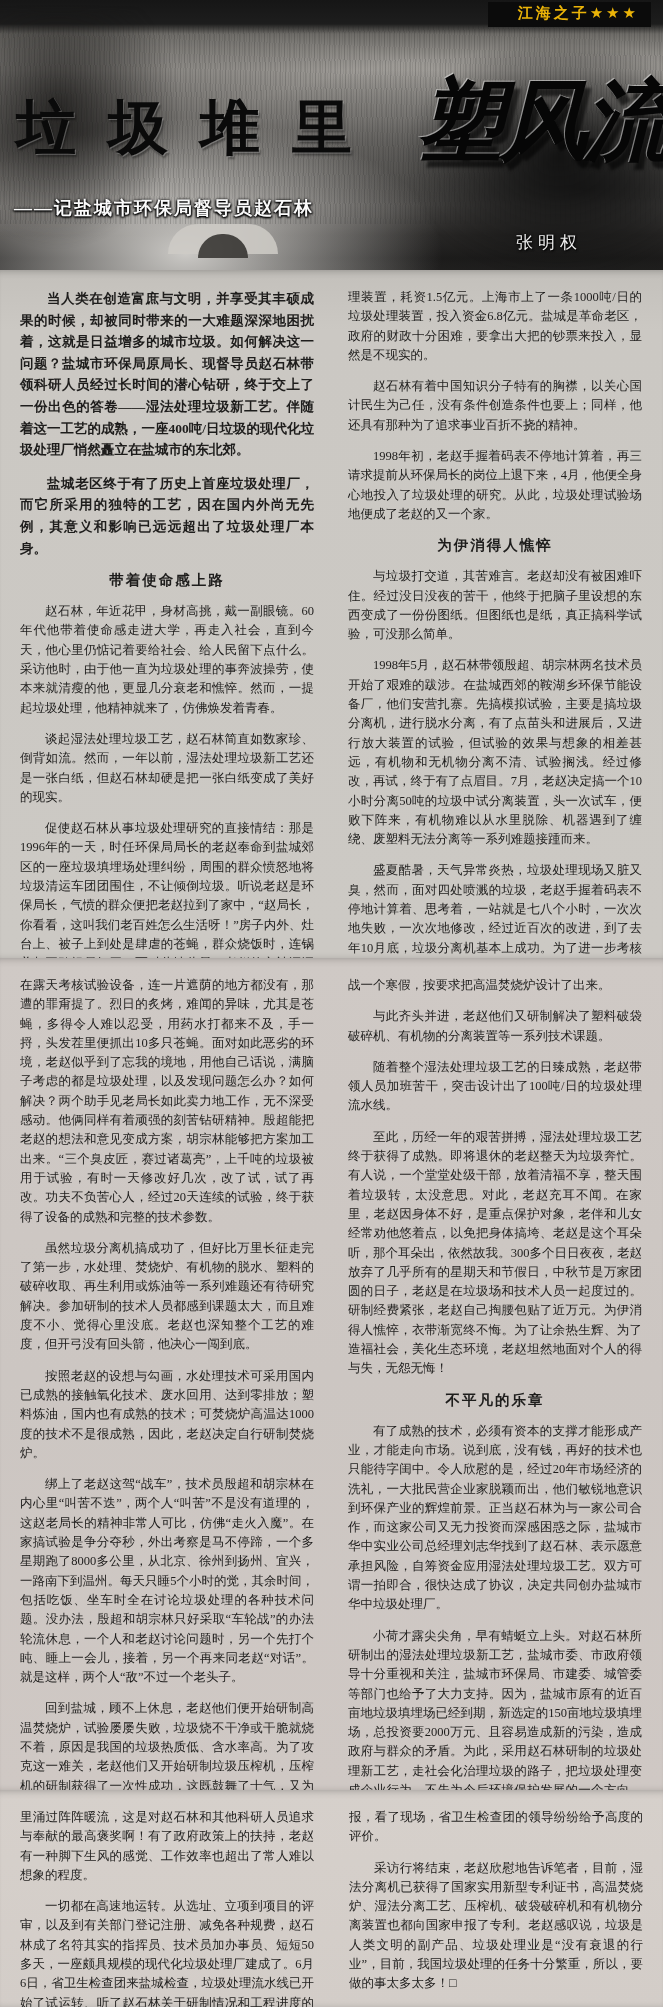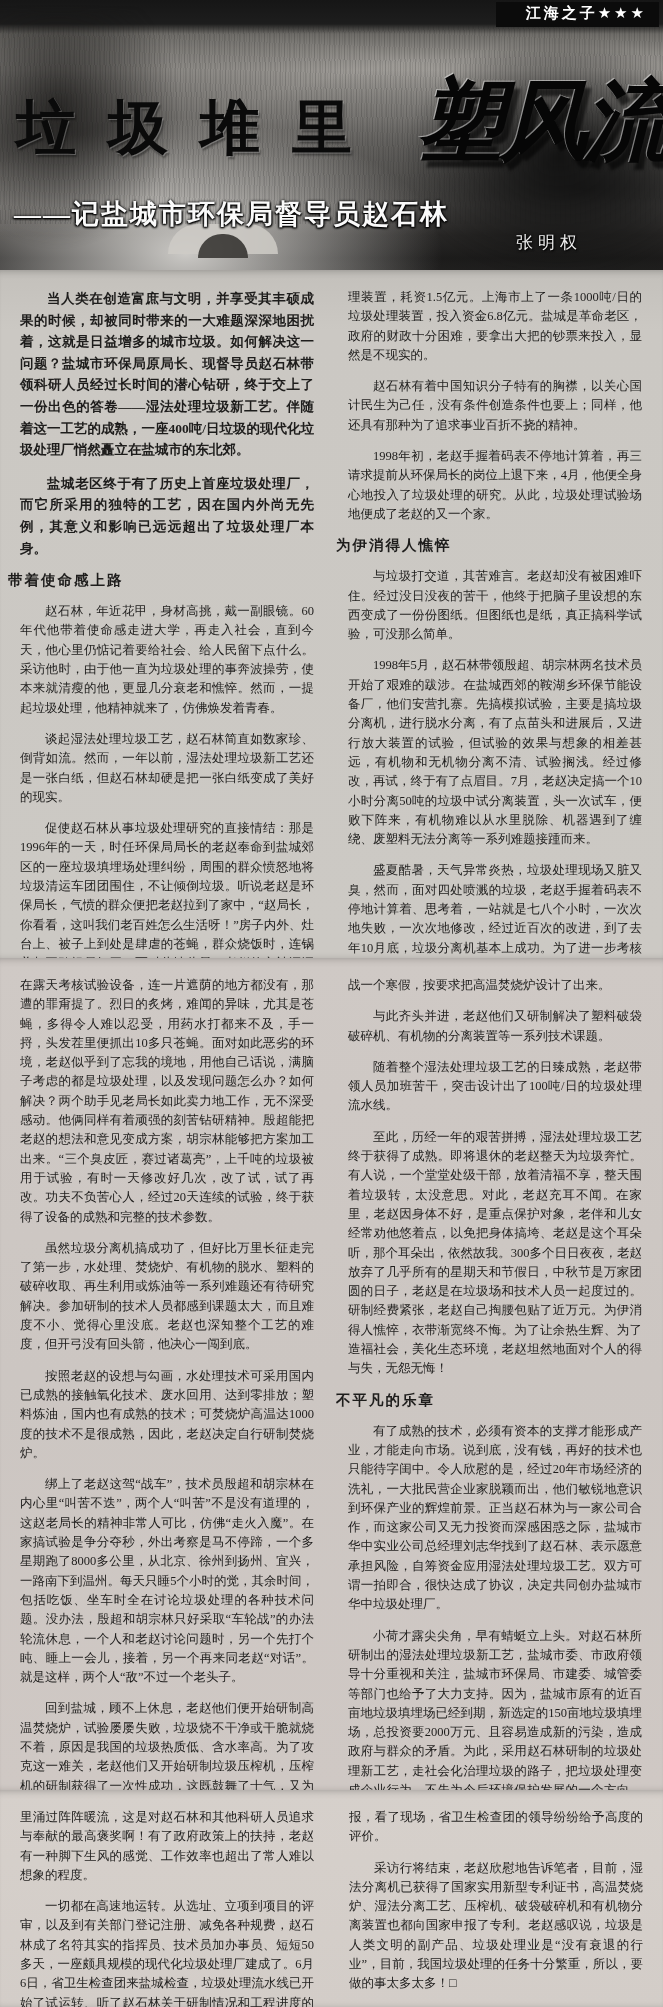--- a/index.html
+++ b/index.html
@@ -24,56 +24,56 @@
       repeating-linear-gradient(94deg, rgba(45,45,45,.18) 0 1px, transparent 1px 3px);}
   .tree-left{position:absolute;left:-50px;top:10px;width:240px;height:250px;
     background:radial-gradient(ellipse at 45% 40%, rgba(22,21,20,.8), transparent 65%);filter:blur(2px);}
   .tree-right{position:absolute;right:-40px;top:20px;width:320px;height:250px;
     background:radial-gradient(ellipse at 55% 55%, rgba(14,14,14,.9), transparent 62%);filter:blur(2px);}
   .bridge{position:absolute;left:168px;top:224px;width:110px;height:30px;
     background:#cfccc7;border-radius:55px 55px 0 0;opacity:.85;}
   .bridge:after{content:"";position:absolute;left:30px;top:10px;width:50px;height:24px;
     background:#34322f;border-radius:25px 25px 0 0;}
   .tag-bar{
-    position:absolute;top:2px;right:4px;background:#0b0b0b;color:#ffffff;
+    position:absolute;top:2px;right:12px;background:#0b0b0b;color:#eab308;
     padding:2px 12px 4px 30px;font-size:15px;font-weight:700;letter-spacing:3px;
     font-family:"Liberation Sans","DejaVu Sans",sans-serif;
   }
   .title-part1{
     position:absolute;left:16px;top:88px;font-size:60px;font-weight:900;
     letter-spacing:32px;color:#0a0a0a;white-space:nowrap;
     text-shadow:1px 1px 0 rgba(255,255,255,.25), 2px 3px 2px rgba(0,0,0,.35);
   }
   .title-part2{
     position:absolute;left:416px;top:62px;font-size:88px;font-weight:900;font-style:italic;
     letter-spacing:-4px;color:#060606;white-space:nowrap;
     text-shadow:-1px -1px 0 rgba(255,255,255,.45), 5px 7px 3px rgba(0,0,0,.6);
   }
   .subtitle{
-    position:absolute;left:14px;top:196px;font-size:27px;font-weight:700;letter-spacing:2px;
+    position:absolute;left:14px;top:196px;font-size:18px;font-weight:700;letter-spacing:2px;
     color:#fafafa;white-space:nowrap;
     text-shadow:0 0 3px #000,1px 1px 2px #000,-1px 1px 2px #000;
   }
   .author{
     position:absolute;left:516px;top:231px;font-size:17px;letter-spacing:5px;color:#f0f0f0;
     text-shadow:0 0 3px #000,1px 1px 2px #000;
   }
   
   .strip{display:flex;gap:10px;padding:6px 8px 0 8px;box-sizing:border-box;
     box-shadow:inset 0 7px 9px -7px rgba(0,0,0,.3), inset 0 -5px 7px -6px rgba(0,0,0,.18);}
   .strip .col{width:318px;overflow:hidden;}
   .strip-0{height:688px;background:linear-gradient(180deg,#c3c0bb,#cbc8c3 60px,#ccc9c4);}
   .strip-1{height:832px;background:linear-gradient(180deg,#cfc9c5,#ccc6c2 50%,#cfc8c4);}
   .strip-2{height:217px;background:linear-gradient(180deg,#d6d0cb,#d3cdc8);justify-content:space-between;}
   .strip-0 .col{height:682px;} .strip-1 .col{height:826px;} .strip-2 .col{height:211px;}
   p.p,p.cont,p.lead,p.editor{margin:12px;text-align:justify;font-size:12.5px;line-height:19.3px;}
   p.p{text-indent:2em;}
   p.cont{text-indent:0;}
   p.lead{text-indent:2em;font-weight:700;font-size:13.5px;line-height:21.6px;}
-  h3.heading{margin:4px 0 3px 0;text-align:left;font-size:14.5px;font-weight:700;letter-spacing:2px;}
+  h3.heading{margin:4px 0 3px 0;text-align:center;font-size:14.5px;font-weight:700;letter-spacing:2px;}
   p.editor{text-align:right;font-style:italic;font-weight:700;margin-top:12px;padding-right:6px;letter-spacing:2px;}
 </style>
 </head>
 <body>
 
 <div>
 
   <header class="photo">
     <div class="streaks"></div>
     <div class="tree-left"></div>

